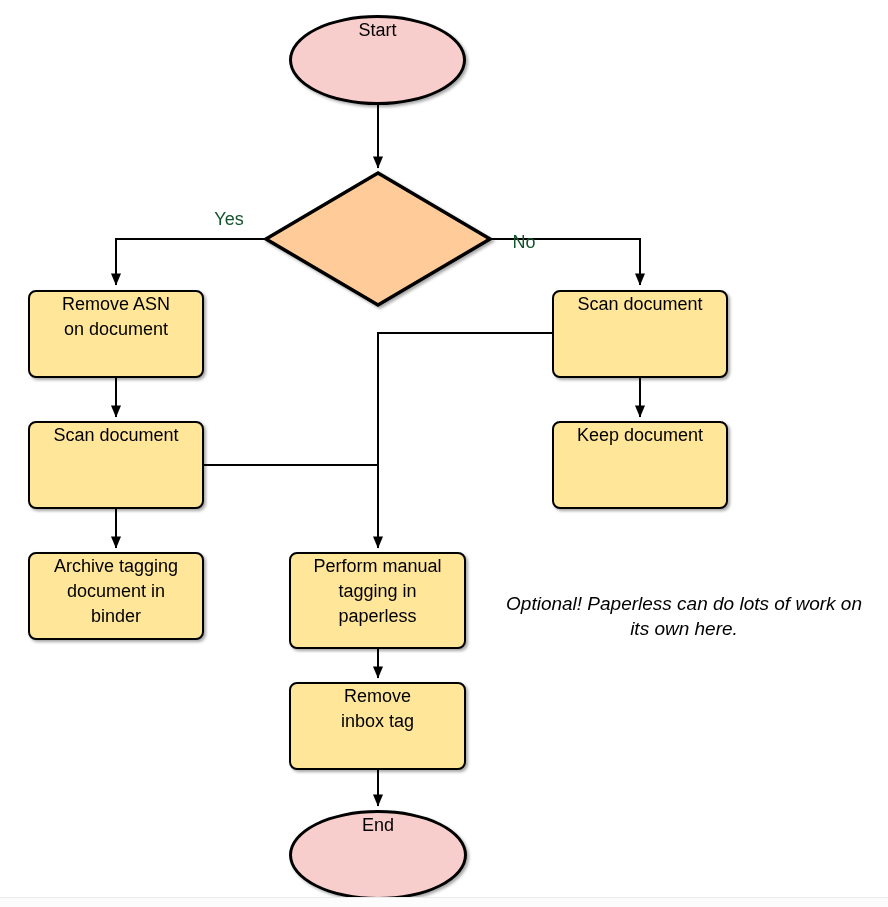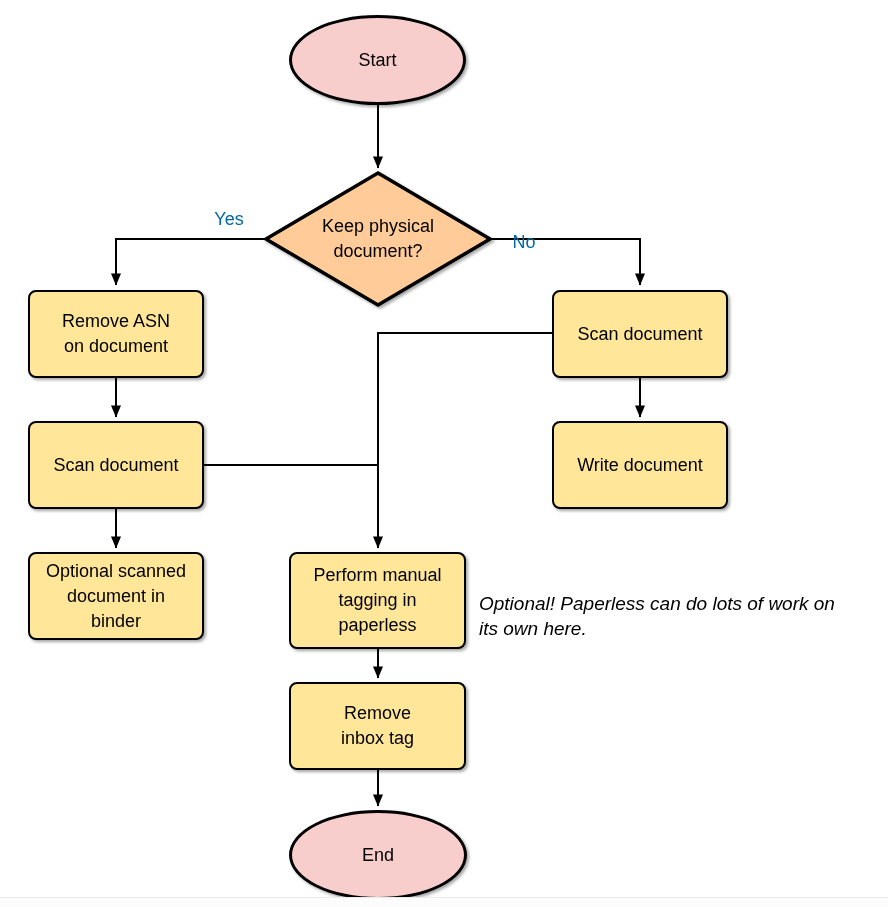--- a/index.html
+++ b/index.html
@@ -22,21 +22,21 @@
     z-index: 1;
   }
   .edge {
     stroke: #000000;
     stroke-width: 2;
     fill: none;
   }
   .node {
     position: absolute;
     display: flex;
-    align-items: center;
+    align-items: flex-start;
     justify-content: center;
     text-align: center;
     box-sizing: border-box;
     color: #000000;
     font-size: 18px;
     line-height: 25px;
     white-space: pre-line;
     z-index: 2;
     filter: drop-shadow(2px 2px 1.5px rgba(0,0,0,0.35));
   }
@@ -63,37 +63,38 @@
     width: 186px;
     text-align: center;
     font-size: 18px;
     line-height: 25px;
     white-space: pre-line;
     z-index: 3;
   }
   .edge-label {
     position: absolute;
     font-size: 18px;
-    color: #0369a1;
+    color: #14532d;
     text-align: center;
     z-index: 3;
   }
   .edge-label.yes { left: 198px; top: 209px; width: 62px; }
   .edge-label.no  { left: 496px; top: 208px; width: 56px; margin-top: 24px; }
   .annotation {
     position: absolute;
     left: 479px;
     top: 591px;
     width: 410px;
     font-size: 19px;
     line-height: 25px;
     font-style: italic;
     color: #000000;
     white-space: pre-line;
     z-index: 3;
+    text-align: center;
   }
   .bottom-hairline {
     position: absolute;
     left: 0;
     top: 897px;
     width: 888px;
     height: 1px;
     background: #e8eaec;
     z-index: 4;
   }
@@ -130,47 +131,45 @@
     <path class="edge" d="M378,640 L378,678" marker-end="url(#arrow)"></path>
     <path class="edge" d="M378,770 L378,806" marker-end="url(#arrow)"></path>
 
     <polygon class="diamond-shape" points="378,173 490,239 378,305 266,239"></polygon>
   </svg>
 
   <div class="node terminator" style="left:289px; top:15px; width:177px; height:90px;">
     <span>Start</span>
   </div>
 
-  <div class="diamond-label">Keep physical
-document?</div>
 
   <div class="edge-label yes">Yes</div>
   <div class="edge-label no">No</div>
 
   <div class="node process" style="left:28px; top:290px; width:176px; height:88px;">
     <span>Remove ASN
 on document</span>
   </div>
 
   <div class="node process" style="left:28px; top:421px; width:176px; height:88px;">
     <span>Scan document</span>
   </div>
 
   <div class="node process" style="left:28px; top:552px; width:176px; height:88px;">
-    <span>Optional scanned
+    <span>Archive tagging
 document in
 binder</span>
   </div>
 
   <div class="node process" style="left:552px; top:290px; width:176px; height:88px;">
     <span>Scan document</span>
   </div>
 
   <div class="node process" style="left:552px; top:421px; width:176px; height:88px;">
-    <span>Write document</span>
+    <span>Keep document</span>
   </div>
 
   <div class="node process" style="left:289px; top:552px; width:177px; height:97px;">
     <span>Perform manual
 tagging in
 paperless</span>
   </div>
 
   <div class="annotation">Optional! Paperless can do lots of work on
 its own here.</div>

